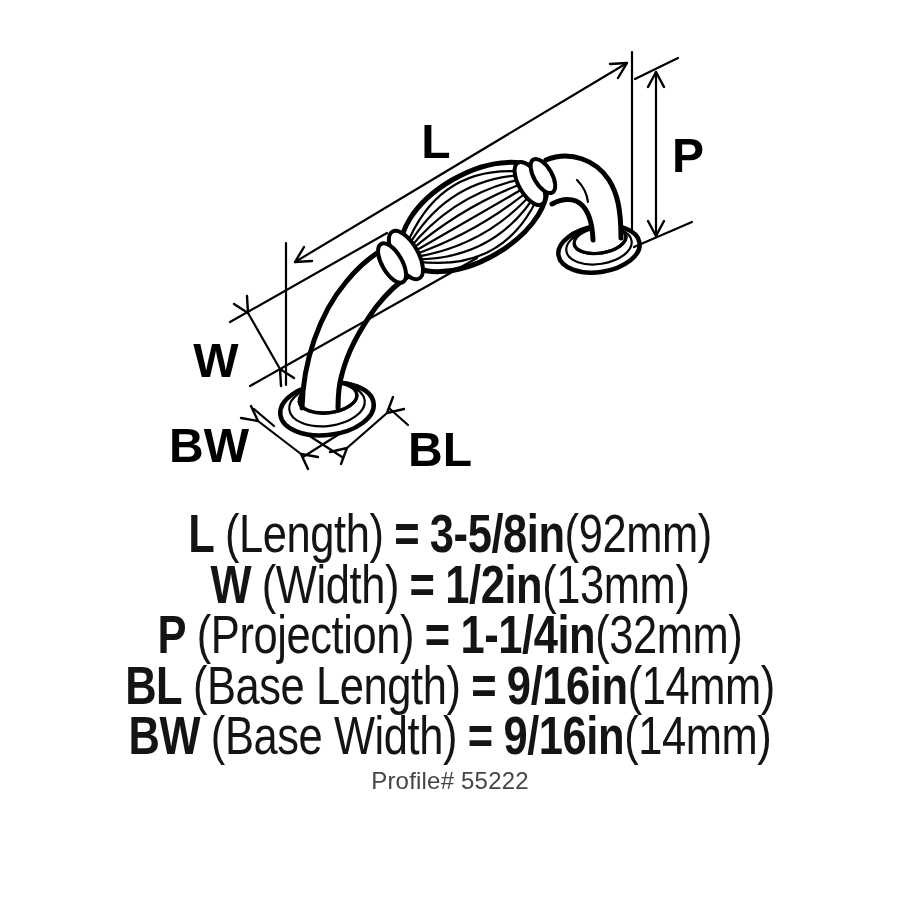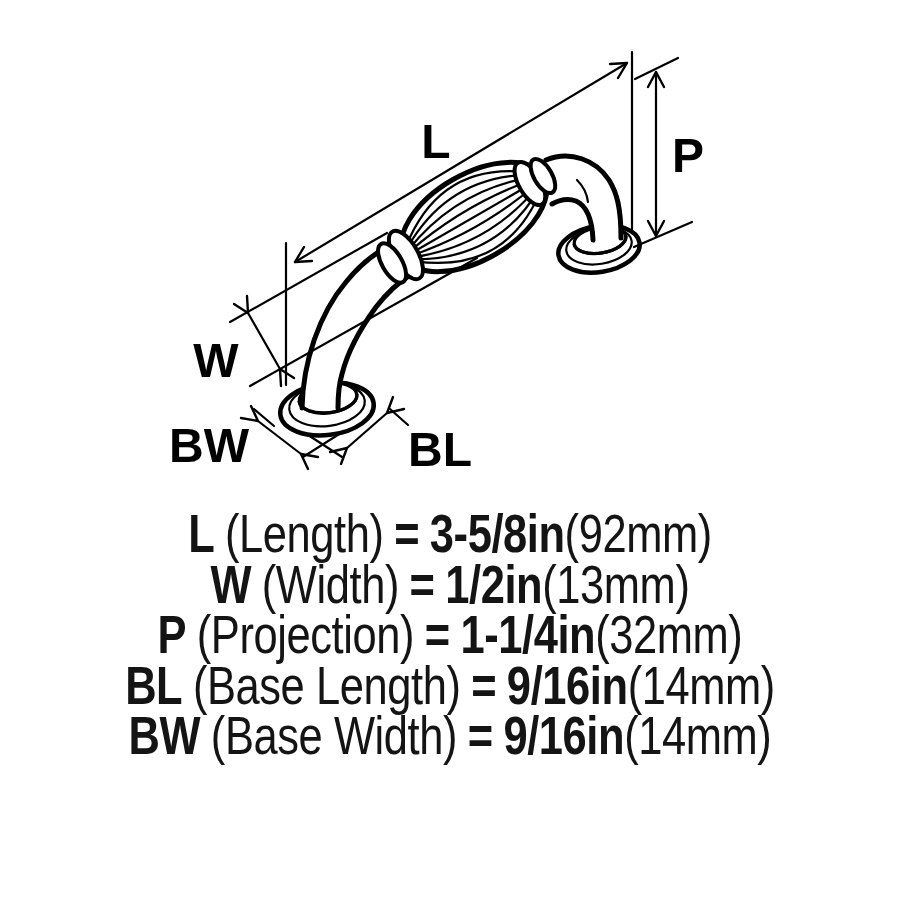--- a/index.html
+++ b/index.html
@@ -164,14 +164,15 @@
       <span class="spec-abbr">P</span><span class="spec-name">(Projection)</span><span class="spec-eq">=</span><span class="spec-value">1-1/4in</span><span class="spec-metric">(32mm)</span>
     </div>
     <div class="spec-row">
       <span class="spec-abbr">BL</span><span class="spec-name">(Base Length)</span><span class="spec-eq">=</span><span class="spec-value">9/16in</span><span class="spec-metric">(14mm)</span>
     </div>
     <div class="spec-row">
       <span class="spec-abbr">BW</span><span class="spec-name">(Base Width)</span><span class="spec-eq">=</span><span class="spec-value">9/16in</span><span class="spec-metric">(14mm)</span>
     </div>
   </div>
 
+  <div class="profile">Profile# 55222</div>
 
 </div>
 
 </body></html>

